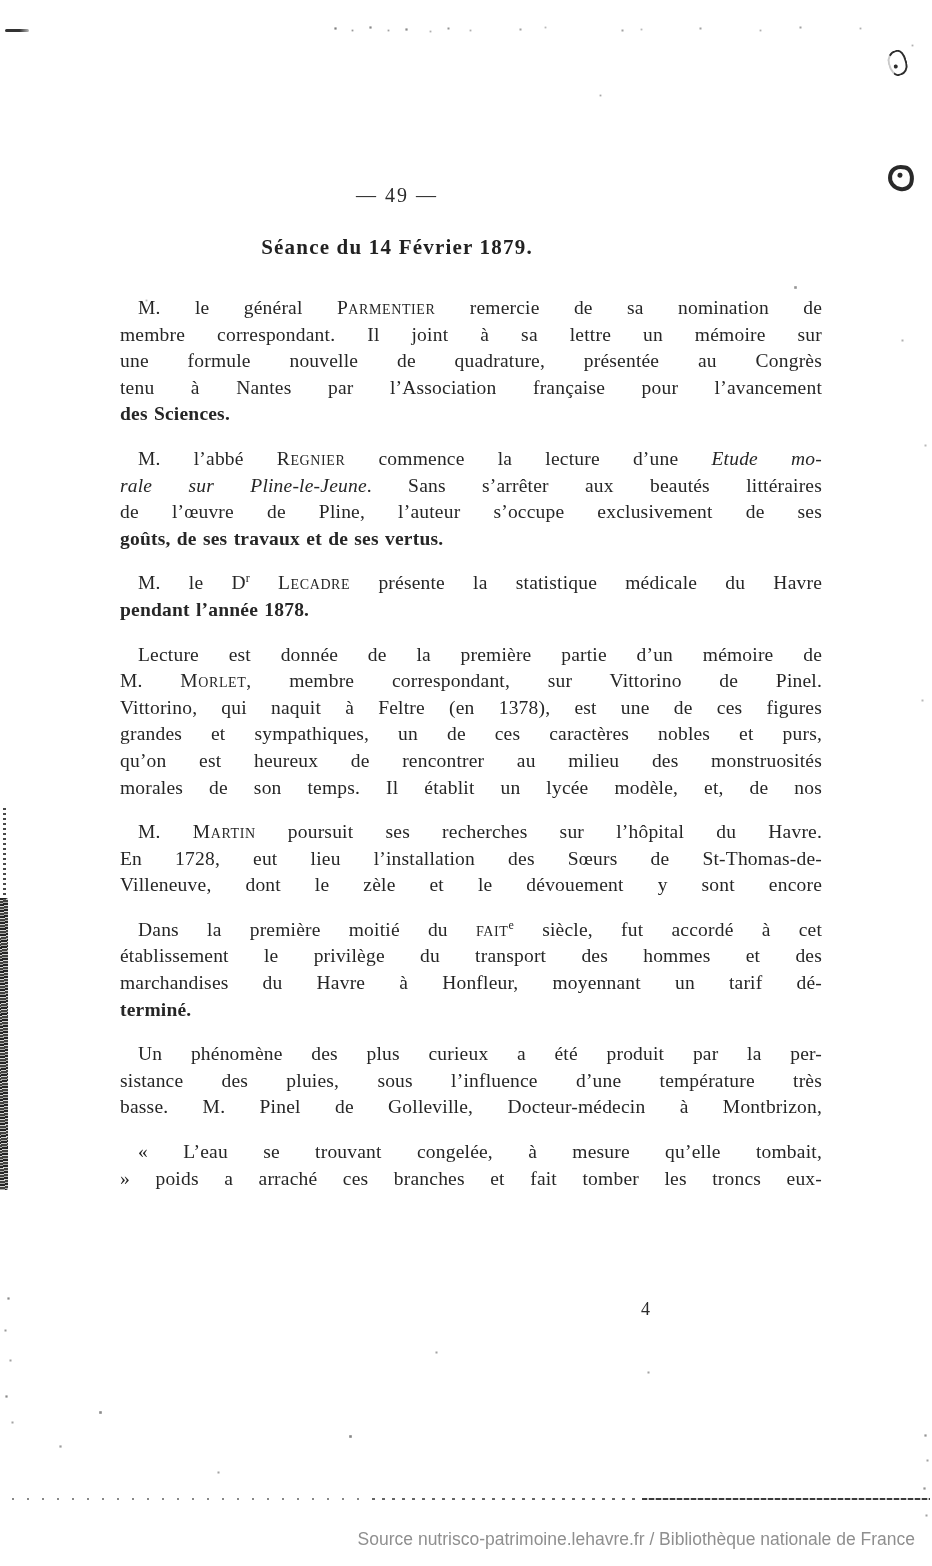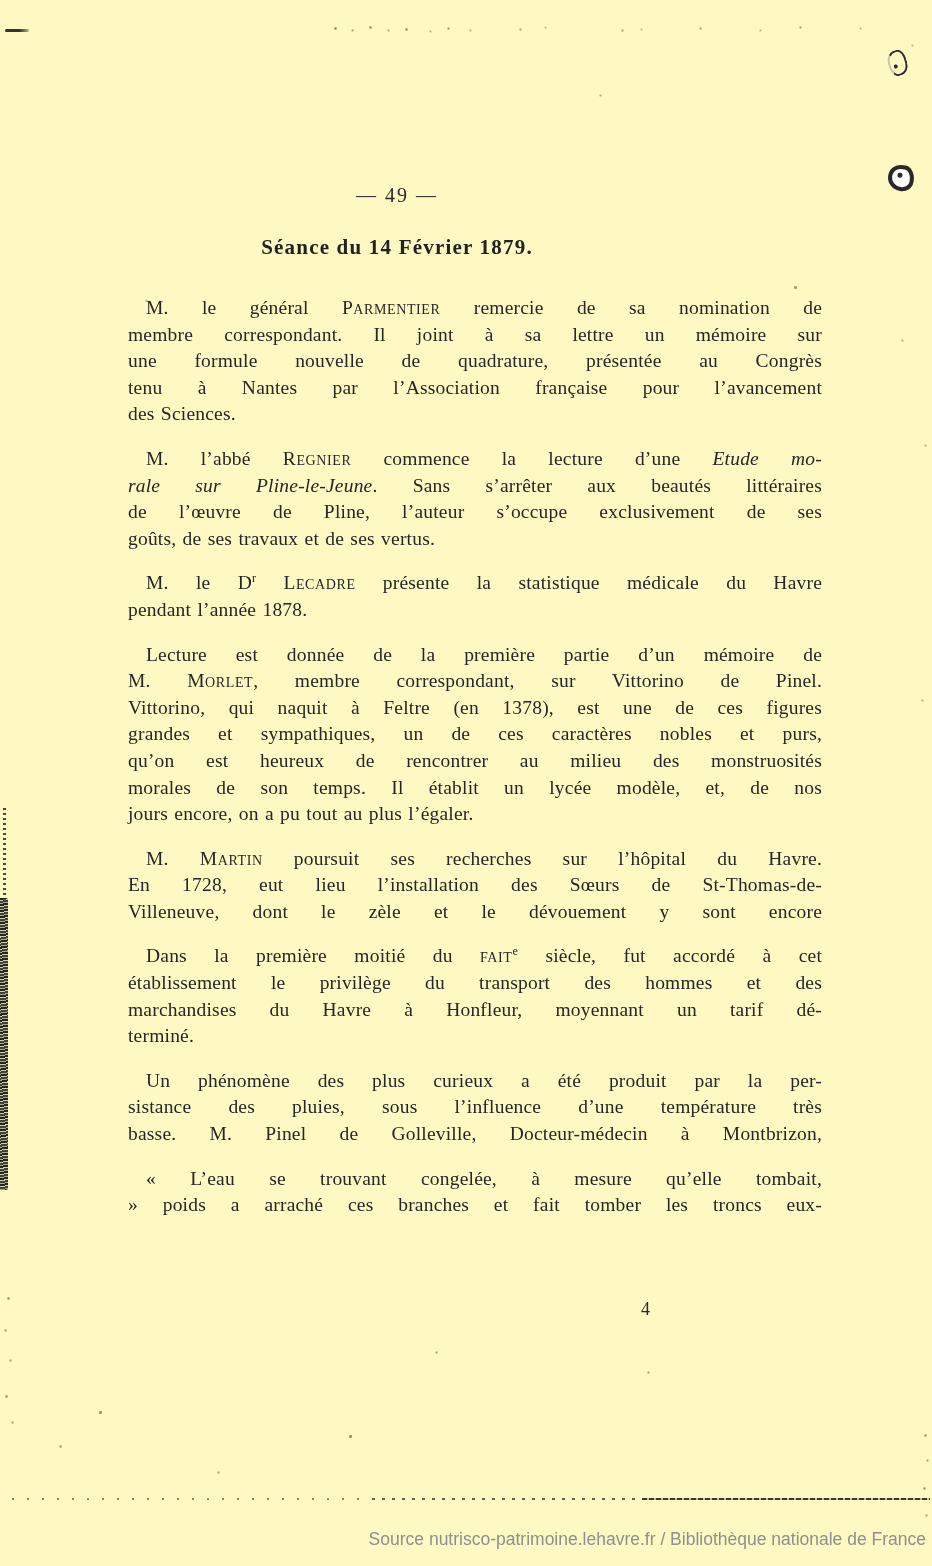--- a/index.html
+++ b/index.html
@@ -1,21 +1,21 @@
 <!DOCTYPE html>
 <html><head>
 <meta charset="utf-8">
 <style>
   html, body { margin: 0; padding: 0; background: #e8e8e6; }
   .page {
     position: relative;
     width: 932px;
     height: 1566px;
     margin: 0 auto;
-    background: #fef9c3;
+    background: #ffffff;
     overflow: hidden;
     font-family: "Liberation Serif", "DejaVu Serif", serif;
     color: #262626;
   }
 
   
   .folio {
     position: absolute;
     top: 184px;
     left: 397px;
@@ -41,42 +41,42 @@
   .doc-body {
     position: absolute;
     top: 295px;
     left: 112px;
     width: 710px;
     font-size: 19.5px;
     line-height: 26.6px;
     letter-spacing: 0.2px;
     word-spacing: 1.2px;
   }
-  .paragraph { margin: 0 0 18px 16px; }
+  .paragraph { margin: 0 0 18px 8px; }
   .line { text-align: justify; text-align-last: justify; }
   .line.first { text-indent: 18px; }
-  .line.last { text-align: center; text-align-last: left; }
+  .line.last { text-align: center; text-align-last: left; font-weight: bold; }
   .seg-n  { }
   .seg-sc { font-variant: small-caps; letter-spacing: 0.6px; }
   .seg-i  { font-style: italic; }
   .seg-sup{ vertical-align: super; font-size: 0.62em; line-height: 0; }
 
   .signature-mark {
     position: absolute;
     top: 1299px;
     left: 641px;
     font-size: 18px;
     color: #2a2a2a;
   }
 
   
   .footer-credit {
     position: absolute;
     top: 1529px;
-    right: 6px;
+    right: 17px;
     font-family: "Liberation Sans", "DejaVu Sans", sans-serif;
     font-size: 17.5px;
     color: #8f8f8f;
     white-space: nowrap;
   }
 
   
   .gutter-strip-thin {
     position: absolute;
     left: 3px; top: 808px;
@@ -229,21 +229,20 @@
         <div class="line first"><span class="seg-n">M. le D</span><span class="seg-sup">r</span><span class="seg-n"> </span><span class="seg-sc">Lecadre</span><span class="seg-n"> présente la statistique médicale du Havre</span></div>
         <div class="line last"><span class="seg-n">pendant l’année 1878.</span></div>
       </div>
       <div class="paragraph">
         <div class="line first"><span class="seg-n">Lecture est donnée de la première partie d’un mémoire de</span></div>
         <div class="line"><span class="seg-n">M. </span><span class="seg-sc">Morlet</span><span class="seg-n">, membre correspondant, sur Vittorino de Pinel.</span></div>
         <div class="line"><span class="seg-n">Vittorino, qui naquit à Feltre (en 1378), est une de ces figures</span></div>
         <div class="line"><span class="seg-n">grandes et sympathiques, un de ces caractères nobles et purs,</span></div>
         <div class="line"><span class="seg-n">qu’on est heureux de rencontrer au milieu des monstruosités</span></div>
         <div class="line"><span class="seg-n">morales de son temps. Il établit un lycée modèle, et, de nos</span></div>
-        <div class="line last"><span class="seg-n">jours encore, on a pu tout au plus l’égaler.</span></div>
       </div>
       <div class="paragraph">
         <div class="line first"><span class="seg-n">M. </span><span class="seg-sc">Martin</span><span class="seg-n"> poursuit ses recherches sur l’hôpital du Havre.</span></div>
         <div class="line"><span class="seg-n">En 1728, eut lieu l’installation des Sœurs de St-Thomas-de-</span></div>
         <div class="line"><span class="seg-n">Villeneuve, dont le zèle et le dévouement y sont encore</span></div>
       </div>
       <div class="paragraph">
         <div class="line first"><span class="seg-n">Dans la première moitié du </span><span class="seg-sc">fait</span><span class="seg-sup">e</span><span class="seg-n"> siècle, fut accordé à cet</span></div>
         <div class="line"><span class="seg-n">établissement le privilège du transport des hommes et des</span></div>
         <div class="line"><span class="seg-n">marchandises du Havre à Honfleur, moyennant un tarif dé-</span></div>

